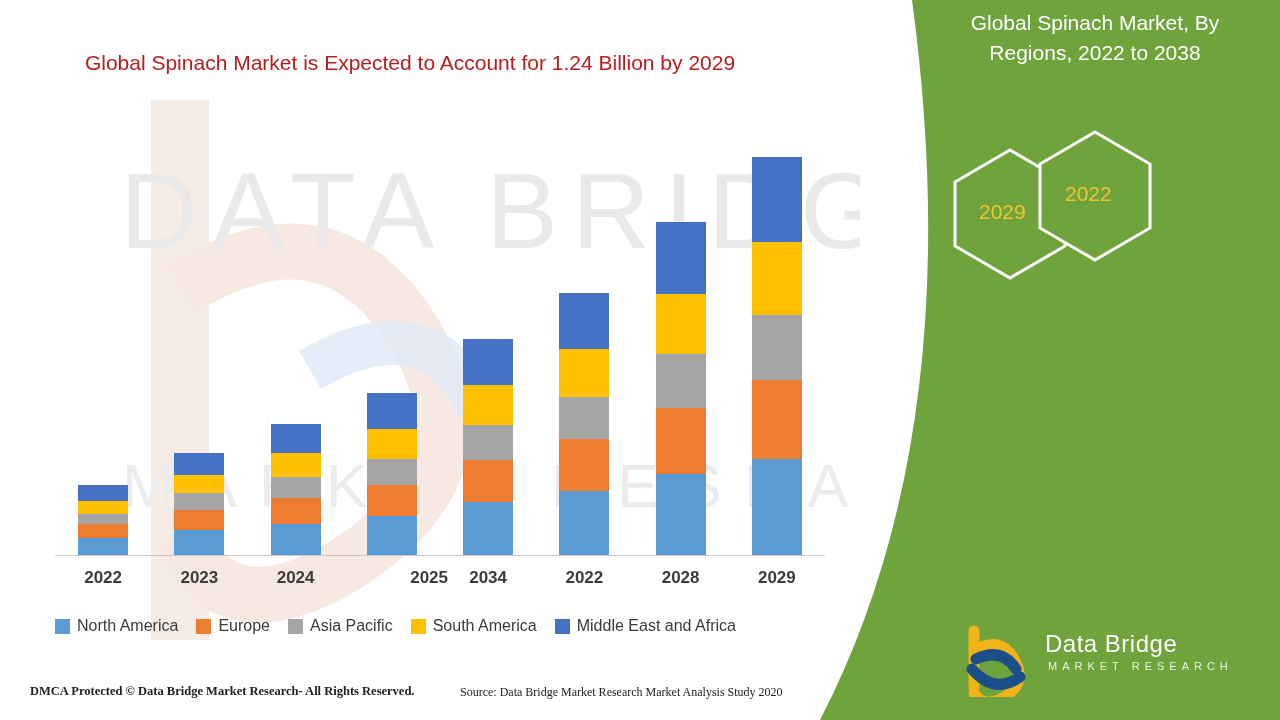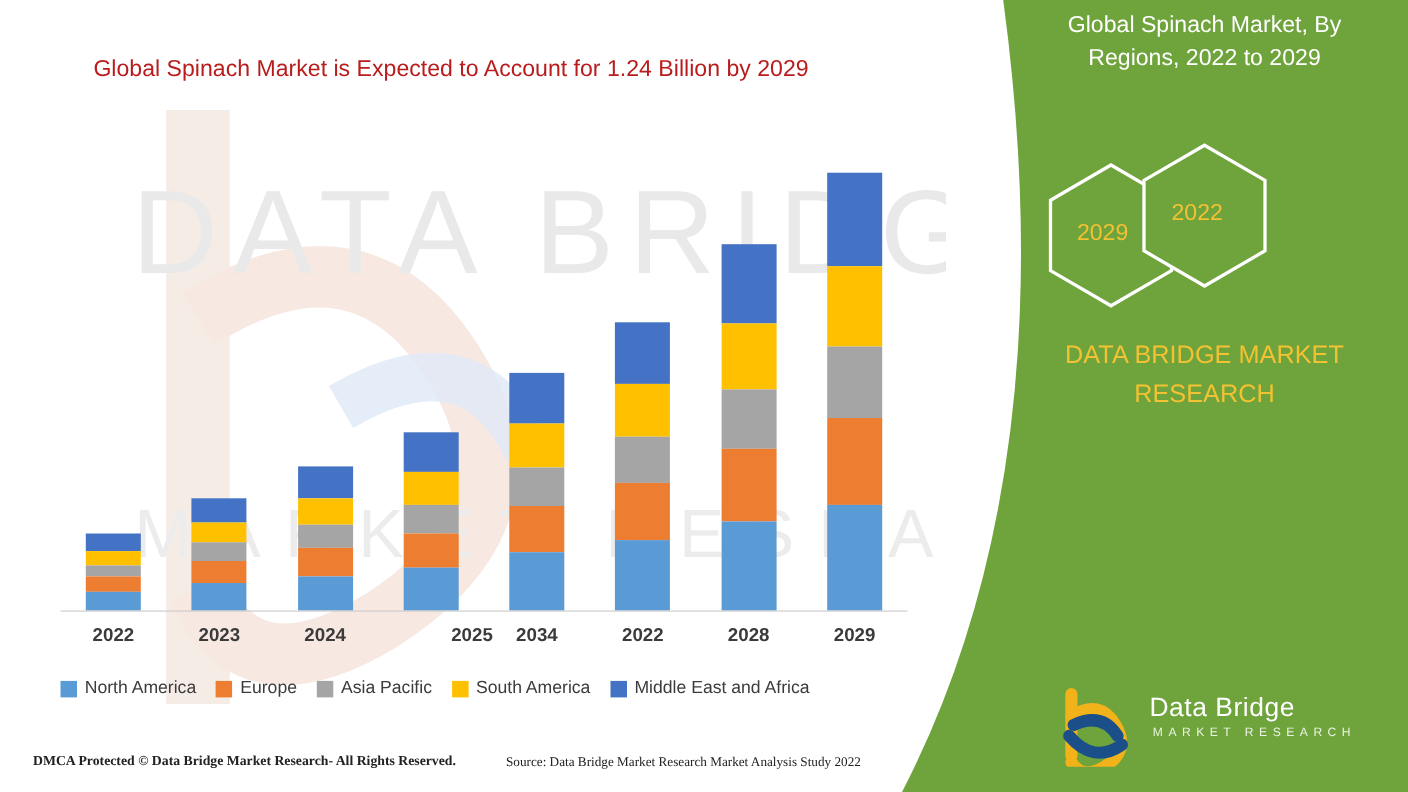--- a/index.html
+++ b/index.html
@@ -334,43 +334,39 @@
       </div>
       <div class="legend-item">
         <span class="legend-swatch" style="background: rgb(255, 192, 0);"></span>
         <span class="legend-label">South America</span>
       </div>
       <div class="legend-item">
         <span class="legend-swatch" style="background: rgb(68, 114, 196);"></span>
         <span class="legend-label">Middle East and Africa</span>
       </div>
     </div>
-  <div id="footer-source">Source: Data Bridge Market Research Market Analysis Study 2022</div>
+  <div id="footer-source">Source: Data Bridge Market Research Market Analysis Study 2020</div>
 </div>
 
 <div id="green-panel">
   <svg id="green-shape" viewBox="0 0 460 720" preserveAspectRatio="none">
     <path d="M92 0 L460 0 L460 720 L0 720 Q150 430 92 0 Z" fill="#6fa33c"></path>
   </svg>
 
-  <div id="green-title">Global Spinach Market, By Regions, 2022 to 2029</div>
+  <div id="green-title">Global Spinach Market, By Regions, 2022 to 2038</div>
 
   <div id="hexes">
     <svg width="320" height="160" viewBox="0 0 320 160">
       <polygon points="75,20 130,52 130,116 75,148 20,116 20,52" fill="none" stroke="#ffffff" stroke-width="3"></polygon>
       <polygon points="160,2 215,34 215,98 160,130 105,98 105,34" fill="#6fa33c" stroke="#ffffff" stroke-width="3"></polygon>
     </svg>
     <div class="hex-label" style="left:44px; top:70px;">2029</div>
     <div class="hex-label" style="left:130px; top:52px;">2022</div>
   </div>
 
-  <div id="brand-name">
-    <span>DATA BRIDGE MARKET</span><br>
-    <span>RESEARCH</span>
-  </div>
 
   <div id="logo-wrap">
     <svg width="80" height="72" viewBox="0 0 80 72">
       <path d="M14 6 L14 62" stroke="#f2b21a" stroke-width="11" fill="none" stroke-linecap="round"></path>
       <path d="M14 26 q26 -16 40 8 q14 24 -10 38 q-20 12 -30 -4" stroke="#f2b21a" stroke-width="11" fill="none" stroke-linecap="round"></path>
       <path d="M16 34 q26 -12 40 10" stroke="#1a4f8a" stroke-width="11" fill="none" stroke-linecap="round"></path>
       <path d="M12 44 q22 26 48 8" stroke="#1a4f8a" stroke-width="11" fill="none" stroke-linecap="round"></path>
     </svg>
     <div id="logo-text">Data Bridge</div>
     <div id="logo-sub">MARKET RESEARCH</div>

